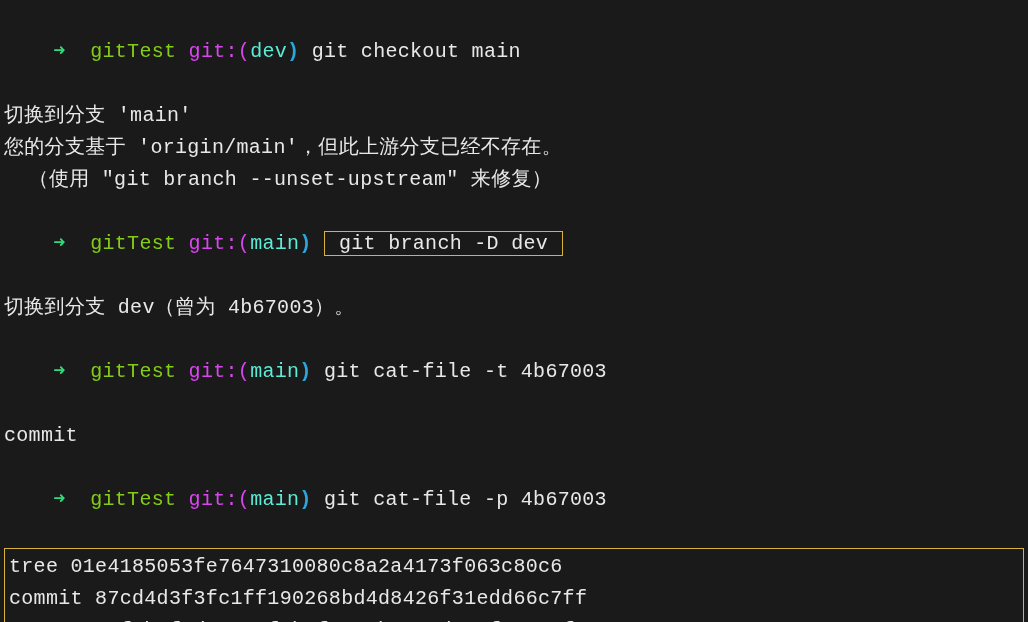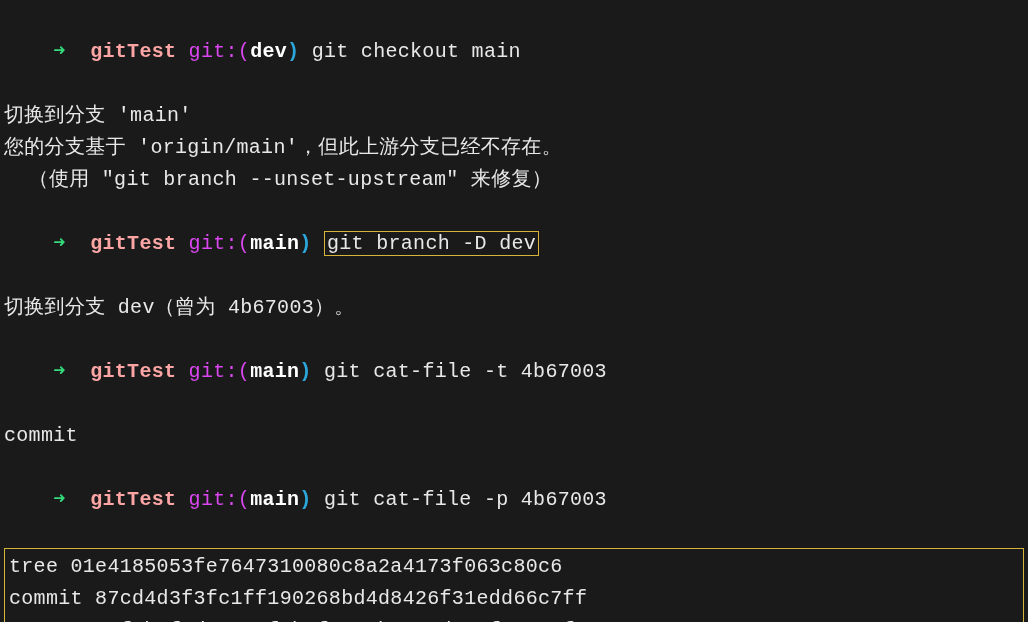--- a/index.html
+++ b/index.html
@@ -10,27 +10,27 @@
     font-size: 20px;
     line-height: 1.6;
     padding: 4px;
     width: 1028px;
     height: 622px;
     overflow: hidden;
     letter-spacing: 0.3px;
   }
   .line { white-space: pre-wrap; word-break: break-all; }
   .arrow { color: #34d97b; font-weight: bold; }
-  .folder { color: #fca5a5; font-weight: bold; }
+  .folder { color: #84cc16; font-weight: normal; }
   .gittok { color: #d946ef; font-weight: normal; }
   .paren { color: #2ba7db; font-weight: bold; }
-  .branch { color: #ffffff; font-weight: bold; }
+  .branch { color: #5eead4; font-weight: normal; }
   .boxed-inline {
     border: 1px solid #d6b33a;
-    padding: 0 2px;
+    padding: 0 14px;
   }
   .outlined-block {
     border: 1px solid #d6b33a;
     padding: 2px 4px;
   }
 </style>
 </head>
 <body>
 
 <div>

